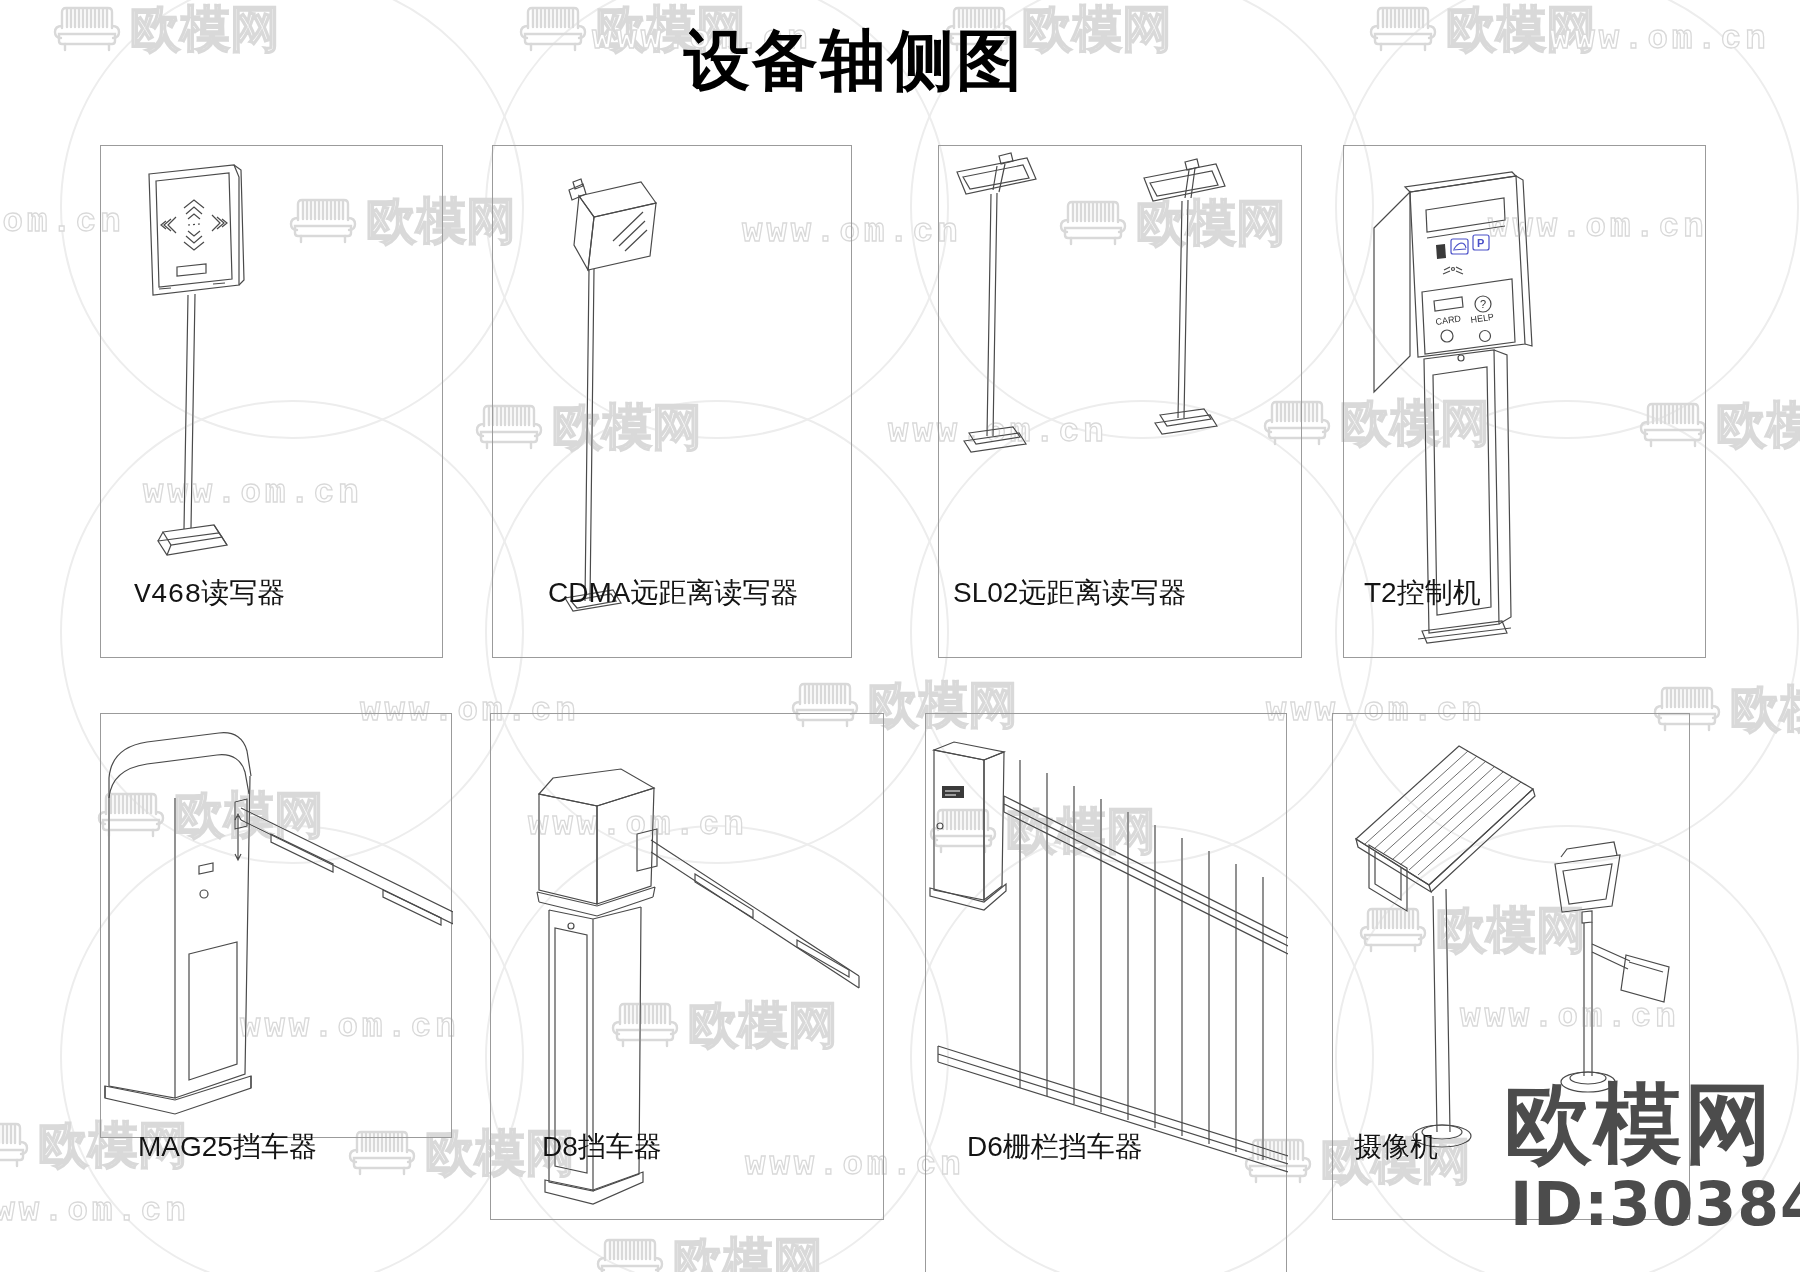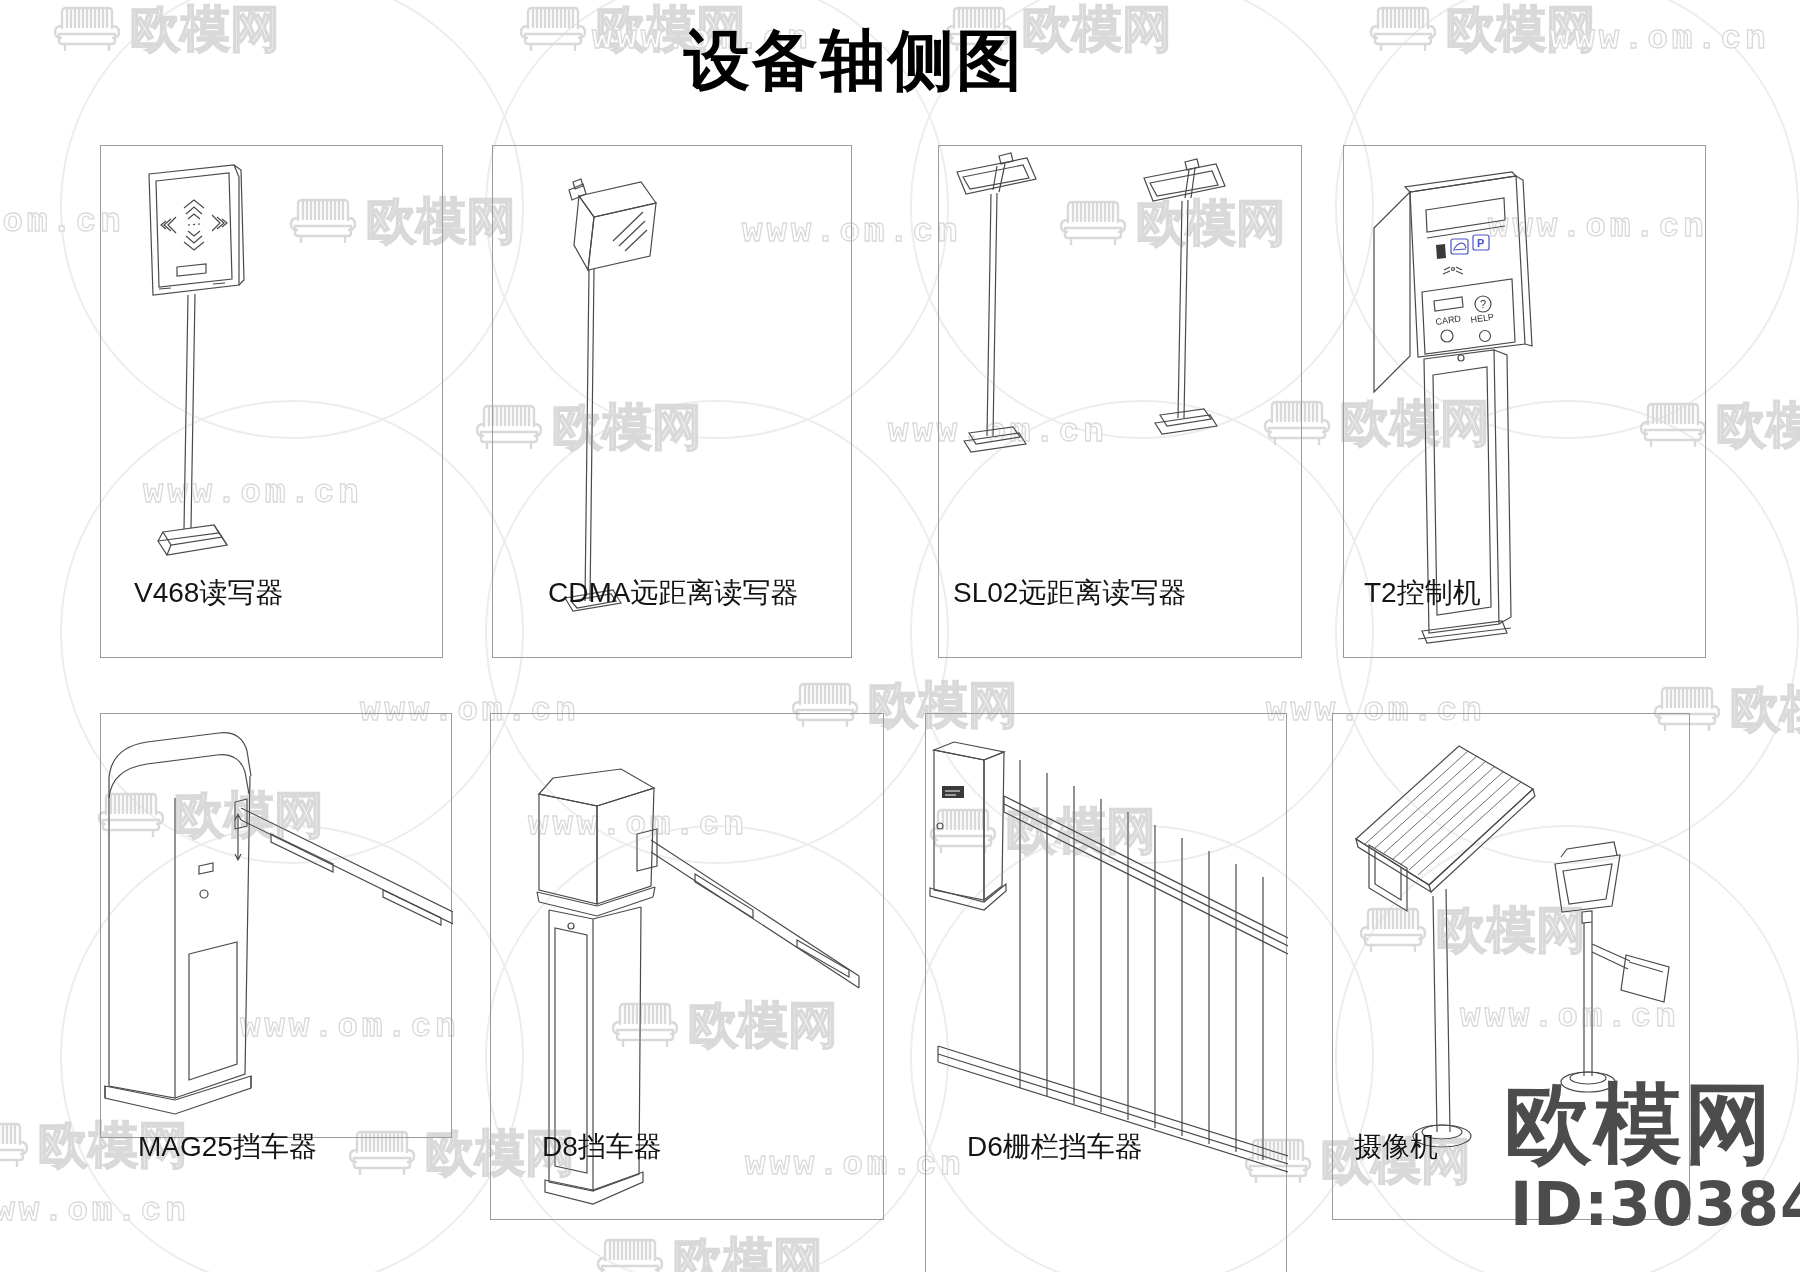--- a/index.html
+++ b/index.html
@@ -23,21 +23,21 @@
   .footer-brand{font-size:88px;font-weight:bold;line-height:1.05;letter-spacing:2px;}
   .footer-id{font-size:60px;font-weight:bold;line-height:1.0;margin-top:4px;padding-left:6px;letter-spacing:1px;}
 </style>
 </head>
 <body>
 
 <div class="canvas">
 
   <div class="title">设备轴侧图</div>
 
-  <div class="panel" style="left:100px;top:145px;width:343px;height:513px;">
+  <div class="panel" style="left:100px;top:145px;width:343px;height:513px;font-family:Liberation Mono, monospace;">
     <svg class="device" width="343" height="513" viewBox="0 0 343 513">
       <g stroke="#4a4a4a" stroke-width="1.2" fill="none">
         <path d="M48,28 L133,19 L138,31 L138,139 L52,149 Z"></path>
         <path d="M55,35 L128,27 L131,133 L58,141 Z"></path>
         <path d="M133,19 L140,24 L143,134 L138,139"></path>
         <path d="M83,62 L93,54 L103,62 M85,68 L93,61 L101,68 M87,73 L93,68 L99,73"></path>
         <path d="M83,96 L93,104 L103,96 M85,90 L93,97 L101,90 M87,85 L93,90 L99,85"></path>
         <path d="M75,71 L67,79 L75,87 M70,73 L63,79 L70,85 M65,75 L60,79 L65,83"></path>
         <path d="M111,69 L119,77 L111,85 M116,71 L123,77 L116,83 M121,73 L126,77 L121,81"></path>
         <path d="M87,79 L99,78" stroke-dasharray="2,3"></path>

